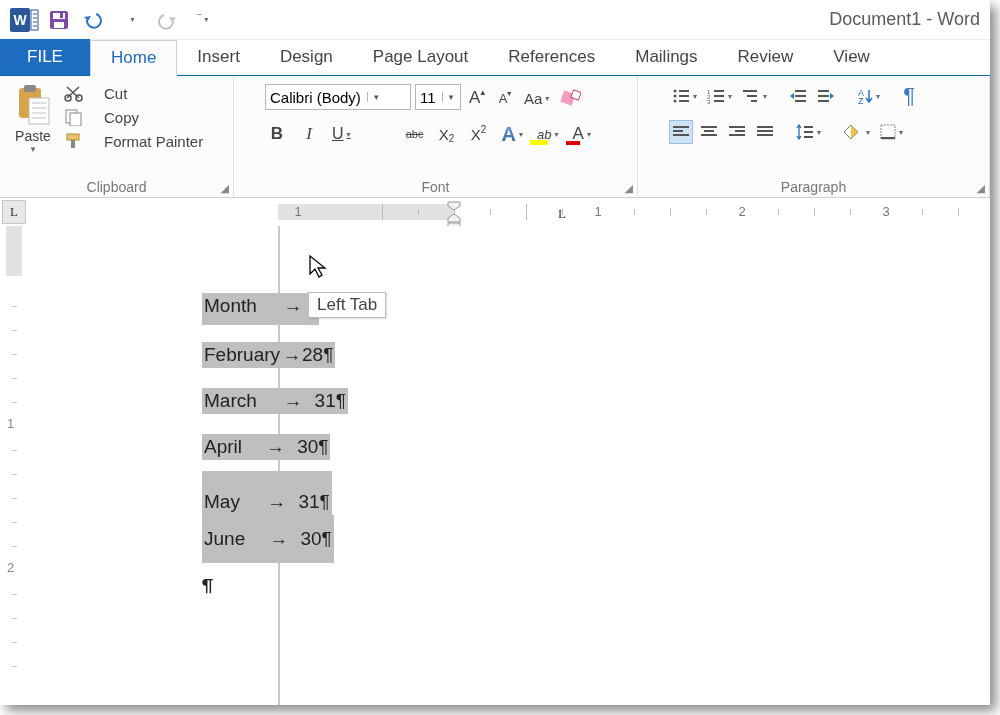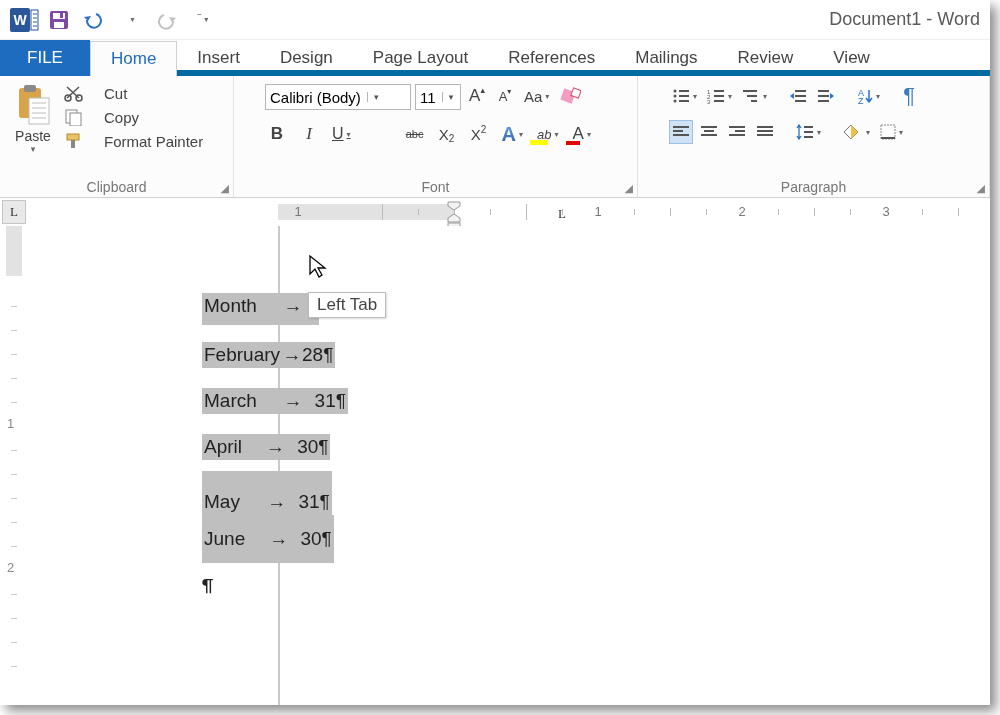--- a/index.html
+++ b/index.html
@@ -8,21 +8,21 @@
   
   
   .titlebar { height:40px; background:#fff; display:flex; align-items:center; padding:0 4px; border-bottom:1px solid #eee; }
   .wlogo { width:40px; height:40px; display:flex; align-items:center; justify-content:center; }
   .qat { display:flex; align-items:center; gap:6px; }
   .qat .btn { width:30px; height:30px; display:flex; align-items:center; justify-content:center; color:#5a5a5a; }
   .doc-title { margin-left:auto; color:#5a5a5a; font-size:18px; padding-right:6px; white-space:nowrap;}
   .grayish{color:#777;}
   
   
-  .ribtabs { height:36px; background:#fff; display:flex; align-items:flex-start; border-bottom:6px solid #0369a1;}
+  .ribtabs { height:36px; background:#fff; display:flex; align-items:flex-end; border-bottom:1px solid #0369a1;}
   .filetab { background:#1e6cc0; color:#fff; width:90px; height:36px; display:flex; align-items:center; justify-content:center; font-size:17px; }
   .tab { padding:0 20px; height:36px; display:flex; align-items:center; font-size:17px; color:#444; }
   .tab.active { background:#fcfcfc; border:1px solid #d0d0d0; border-bottom:1px solid #fcfcfc; color:#1e6cc0; position:relative; top:1px;}
   
   
   .ribbon { height:122px; background:#fcfcfc; border-bottom:1px solid #d0d0d0; display:flex; align-items:stretch;}
   .group { border-right:1px solid #e1e1e1; display:flex; flex-direction:column; padding:4px 6px 0 6px;}
   .group-body { flex:1; display:flex; align-items:flex-start;}
   .grouplabel { height:20px; display:flex; align-items:center; justify-content:center; font-size:14px; color:#777; position:relative;}
   .launcher { position:absolute; right:-2px; bottom:2px; font-size:11px; color:#888;}
@@ -32,21 +32,21 @@
   .big { display:flex; flex-direction:column; align-items:center; width:54px; padding-top:2px;}
   .big span.lbl{font-size:14px;color:#444;margin-top:2px;}
   .minirow { display:flex; align-items:center; gap:20px;}
   .minirow .txt{font-size:15px;color:#444;}
   
   
   .combo { height:26px; border:1px solid #b6b6b6; background:#fff; display:flex; align-items:center; font-size:15px;}
   .combo .val{padding:0 6px 0 4px;}
   .combo .arr{width:18px;border-left:1px solid #b6b6b6;display:flex;align-items:center;justify-content:center;font-size:9px;color:#555;}
   
-  .row { display:flex; align-items:flex-start; gap:4px;padding-left:25px;}
+  .row { display:flex; align-items:flex-end; gap:4px;padding-left:25px;}
   
   
   .rulerstrip { height:28px; background:#fff; display:flex;}
   .tabwell { width:24px; height:24px; margin:2px 0 0 2px; background:#e8e8e8; border:1px solid #c5c5c5; display:flex; align-items:center; justify-content:center; font-size:13px; color:#333; font-family:serif;}
   .hruler{ flex:1; position:relative; margin-left:252px;}
   .hruler-line{position:absolute;left:0;right:0;top:6px;height:16px;background:#fff;}
   .hruler-shade{position:absolute;left:0;width:176px;top:6px;height:16px;background:#e2e2e2;}
   .tick{position:absolute;top:6px;height:16px;border-left:1px solid #bbb;}
   .num{position:absolute;top:6px;font-size:13px;color:#777;transform:translateX(-50%);}
   .indent-top{position:absolute;top:3px;width:14px;height:8px;transform:translateX(-50%);}

